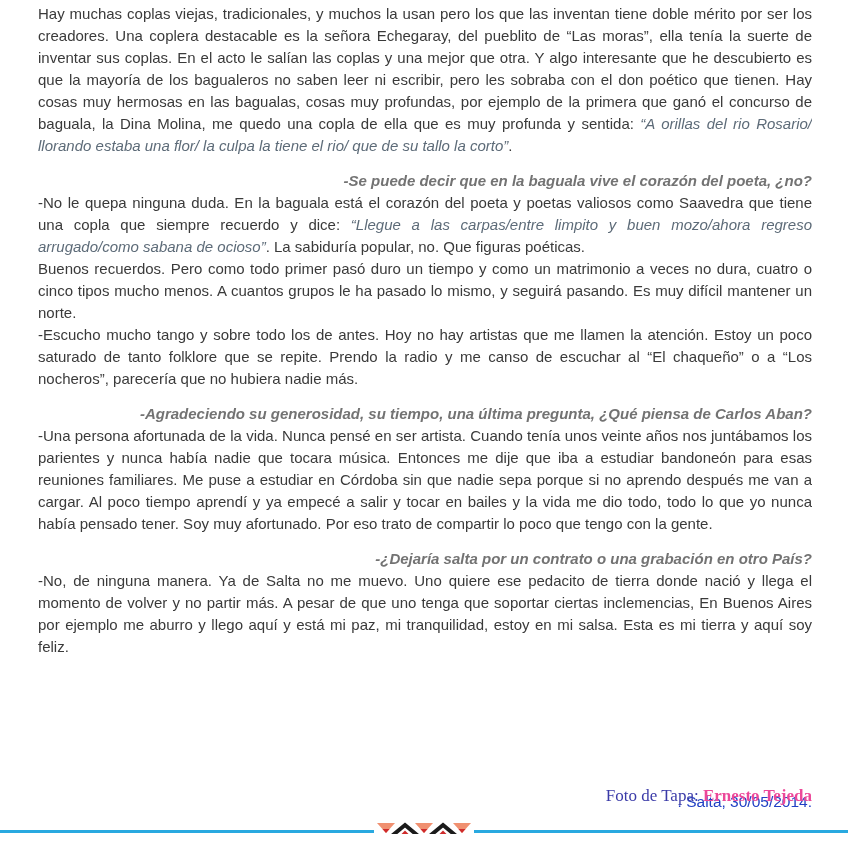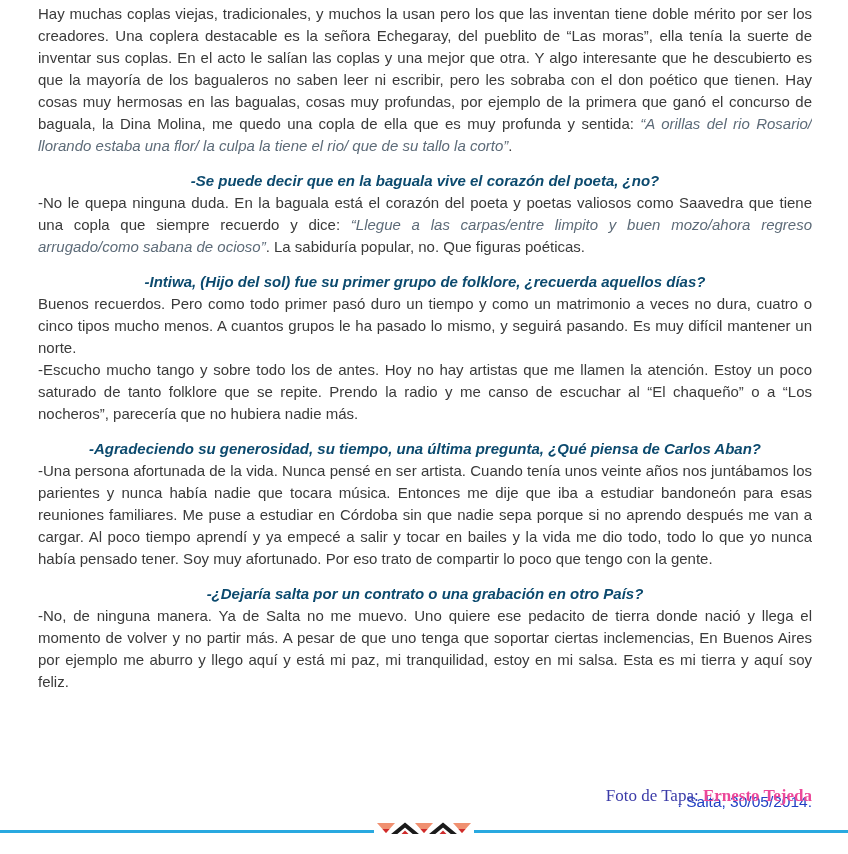--- a/index.html
+++ b/index.html
@@ -22,23 +22,23 @@
     line-height: 22px;
     color: #3a3a3a;
   }
   .content p {
     margin: 0;
     text-align: justify;
   }
   .content p.question {
     font-weight: bold;
     font-style: italic;
-    color: #0c4a6e;
+    color: #737373;
     margin-top: 13px;
-    text-align: center;
+    text-align: right;
   }
   .seg-normal { color: #3a3a3a; }
   .seg-quote  { font-style: italic; color: #5d6b78; }
   .signoff {
     position: absolute;
     top: 793px;
     right: 36px;
     font-size: 15.5px;
     font-weight: normal;
     color: #2140c4;
@@ -79,21 +79,20 @@
 </head>
 <body>
 
 <div class="page">
 
   <div class="content">
 
   <p class="paragraph"><span class="seg-normal">Hay muchas coplas viejas, tradicionales, y muchos la usan pero los que las inventan tiene doble mérito por ser los creadores. Una coplera destacable es la señora Echegaray, del pueblito de “Las moras”, ella tenía la suerte de inventar sus coplas. En el acto le salían las coplas y una mejor que otra. Y algo interesante que he descubierto es que la mayoría de los bagualeros no saben leer ni escribir, pero les sobraba con el don poético que tienen. Hay cosas muy hermosas en las bagualas, cosas muy profundas, por ejemplo de la primera que ganó el concurso de baguala, la Dina Molina, me quedo una copla de ella que es muy profunda y sentida: </span><span class="seg-quote">“A orillas del rio Rosario/ llorando estaba una flor/ la culpa la tiene el rio/ que de su tallo la corto”</span><span class="seg-normal">.</span></p>
       <p class="question"><span class="seg-question">-Se puede decir que en la baguala vive el corazón del poeta, ¿no?</span></p>
       <p class="paragraph"><span class="seg-normal">-No le quepa ninguna duda. En la baguala está el corazón del poeta y poetas valiosos como Saavedra que tiene una copla que siempre recuerdo y dice: </span><span class="seg-quote">“Llegue a las carpas/entre limpito y buen mozo/ahora regreso arrugado/como sabana de ocioso”</span><span class="seg-normal">. La sabiduría popular, no. Que figuras poéticas.</span></p>
-      <p class="question"><span class="seg-question">-Intiwa, (Hijo del sol) fue su primer grupo de folklore, ¿recuerda aquellos días?</span></p>
       <p class="paragraph"><span class="seg-normal">Buenos recuerdos. Pero como todo primer pasó duro un tiempo  y como un matrimonio a veces no dura, cuatro o cinco tipos mucho menos. A cuantos grupos le ha pasado lo mismo, y seguirá pasando. Es muy difícil mantener un norte.</span></p>
       <p class="paragraph"><span class="seg-normal">-Escucho mucho tango y sobre todo los de antes. Hoy no hay artistas que me llamen la atención. Estoy un poco saturado de tanto folklore que se repite. Prendo la radio y me canso de escuchar al “El chaqueño” o a “Los nocheros”, parecería que no hubiera nadie más.</span></p>
       <p class="question"><span class="seg-question">-Agradeciendo su generosidad, su tiempo, una última pregunta, ¿Qué piensa de Carlos Aban?</span></p>
       <p class="paragraph"><span class="seg-normal">-Una persona afortunada de la vida. Nunca pensé en ser artista. Cuando tenía unos veinte años nos juntábamos los parientes y nunca había nadie que tocara música. Entonces me dije que iba a estudiar bandoneón para esas reuniones familiares. Me puse a estudiar en Córdoba sin que nadie sepa porque si no aprendo después me van a cargar. Al poco tiempo aprendí y ya empecé a salir y tocar en bailes y la vida me dio todo, todo lo que yo nunca había pensado tener. Soy muy afortunado. Por eso trato de compartir lo poco que tengo con la gente.</span></p>
       <p class="question"><span class="seg-question">-¿Dejaría salta por un contrato o una grabación en otro País?</span></p>
       <p class="paragraph"><span class="seg-normal">-No, de ninguna manera. Ya de Salta no me muevo. Uno quiere ese pedacito de tierra donde nació y llega el momento de volver y no partir más. A pesar de que uno tenga que soportar ciertas inclemencias, En Buenos Aires por ejemplo me aburro y llego aquí y está mi paz, mi tranquilidad, estoy en mi salsa. Esta es mi tierra y aquí soy feliz.</span></p>
     </div>
 
   <div class="signoff">. Salta, 30/05/2014.</div>
 

